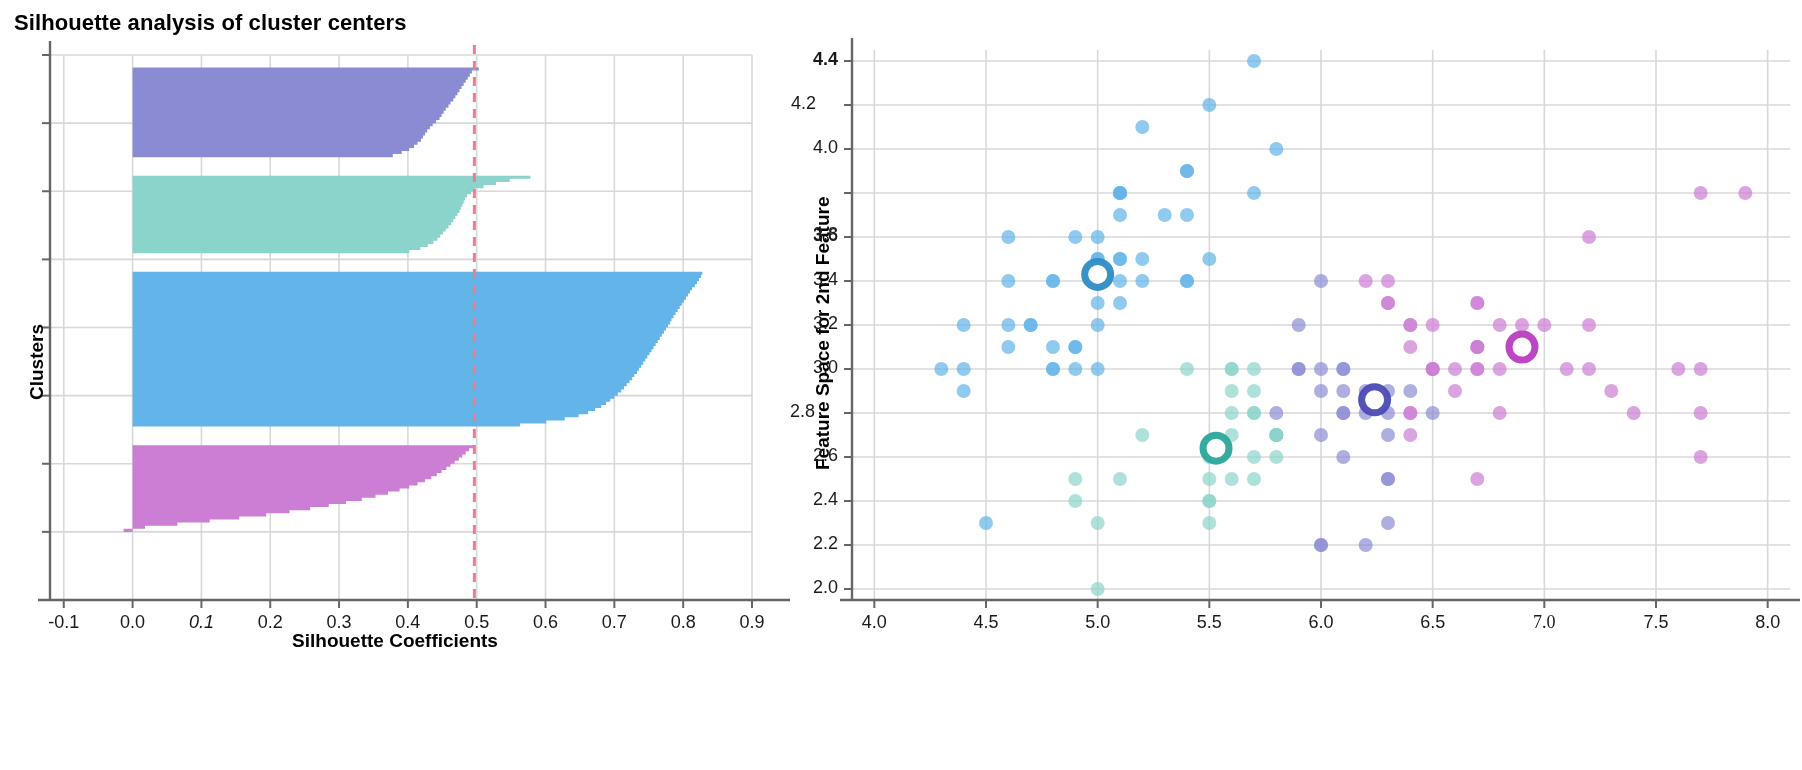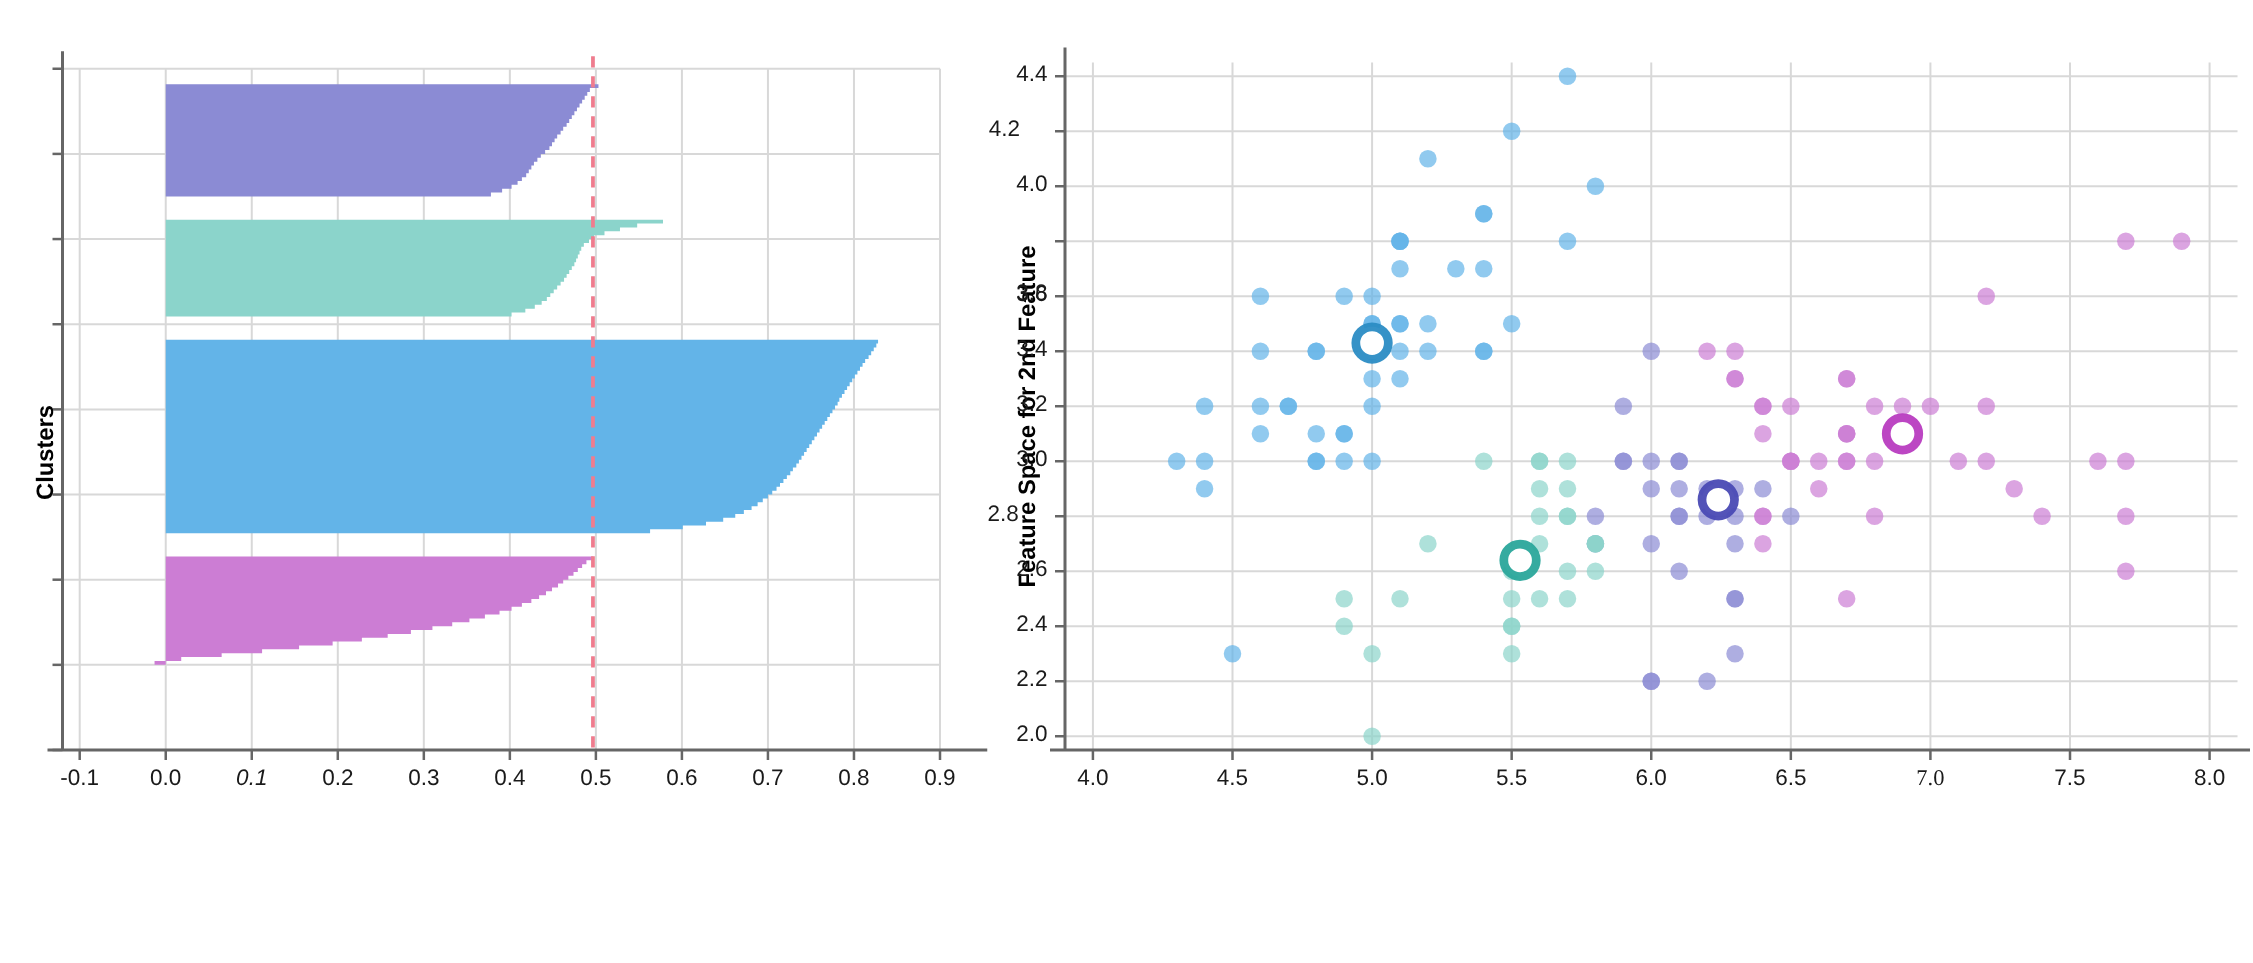--- a/index.html
+++ b/index.html
@@ -47,20 +47,21 @@
     white-space: nowrap;
     text-align: center;
   }
   svg { display: block; }
 </style>
 </head>
 <body>
 
 <div id="root">
 
+  <div class="fig-title">Silhouette analysis of cluster centers</div>
 
   <div class="panel" id="left-panel" style="left:0px; top:0px; width:790px; height:770px;">
     <svg id="svg-left" width="790" height="770">
         <g>
           <line x1="63.764705882352935" y1="55" x2="63.764705882352935" y2="600" stroke="#d8d8d8" stroke-width="1.6"></line>
           <line x1="132.58823529411765" y1="55" x2="132.58823529411765" y2="600" stroke="#d8d8d8" stroke-width="1.6"></line>
           <line x1="201.41176470588235" y1="55" x2="201.41176470588235" y2="600" stroke="#d8d8d8" stroke-width="1.6"></line>
           <line x1="270.2352941176471" y1="55" x2="270.2352941176471" y2="600" stroke="#d8d8d8" stroke-width="1.6"></line>
           <line x1="339.05882352941177" y1="55" x2="339.05882352941177" y2="600" stroke="#d8d8d8" stroke-width="1.6"></line>
           <line x1="407.88235294117646" y1="55" x2="407.88235294117646" y2="600" stroke="#d8d8d8" stroke-width="1.6"></line>
@@ -104,20 +105,21 @@
         <line x1="201.41176470588235" y1="600" x2="201.41176470588235" y2="608" stroke="#666" stroke-width="2"></line>
         <line x1="270.2352941176471" y1="600" x2="270.2352941176471" y2="608" stroke="#666" stroke-width="2"></line>
         <line x1="339.05882352941177" y1="600" x2="339.05882352941177" y2="608" stroke="#666" stroke-width="2"></line>
         <line x1="407.88235294117646" y1="600" x2="407.88235294117646" y2="608" stroke="#666" stroke-width="2"></line>
         <line x1="476.70588235294116" y1="600" x2="476.70588235294116" y2="608" stroke="#666" stroke-width="2"></line>
         <line x1="545.5294117647059" y1="600" x2="545.5294117647059" y2="608" stroke="#666" stroke-width="2"></line>
         <line x1="614.3529411764705" y1="600" x2="614.3529411764705" y2="608" stroke="#666" stroke-width="2"></line>
         <line x1="683.1764705882354" y1="600" x2="683.1764705882354" y2="608" stroke="#666" stroke-width="2"></line>
         <line x1="752" y1="600" x2="752" y2="608" stroke="#666" stroke-width="2"></line>
       </svg>
+    <div class="axis-label" id="lbl-sil-x" style="left:0; top:630px; width:790px; text-align:center;">Silhouette Coefficients</div>
     <div class="axis-label vertical" id="lbl-sil-y" style="left:26px; top:400px;">Clusters</div>
   <div class="tick-text" style="left: 23.7647px; top: 612px; width: 80px;">-0.1</div>
       <div class="tick-text" style="left: 92.5882px; top: 612px; width: 80px;">0.0</div>
       <div class="tick-text" style="left: 161.412px; top: 612px; width: 80px; font-style: italic;">0.1</div>
       <div class="tick-text" style="left: 230.235px; top: 612px; width: 80px;">0.2</div>
       <div class="tick-text" style="left: 299.059px; top: 612px; width: 80px;">0.3</div>
       <div class="tick-text" style="left: 367.882px; top: 612px; width: 80px;">0.4</div>
       <div class="tick-text" style="left: 436.706px; top: 612px; width: 80px;">0.5</div>
       <div class="tick-text" style="left: 505.529px; top: 612px; width: 80px;">0.6</div>
       <div class="tick-text" style="left: 574.353px; top: 612px; width: 80px;">0.7</div>
@@ -349,16 +351,16 @@
       <div class="tick-text" style="left: 0px; top: 489px; width: 48px; text-align: right;">2.4</div>
       <div class="tick-text" style="left: 0px; top: 445px; width: 48px; text-align: right;">2.6</div>
       <div class="tick-text" style="left: 0px; top: 401px; width: 48px; text-align: left;">2.8</div>
       <div class="tick-text" style="left: 0px; top: 357px; width: 48px; text-align: right;">3.0</div>
       <div class="tick-text" style="left: 0px; top: 313px; width: 48px; text-align: right;">3.2</div>
       <div class="tick-text" style="left: 0px; top: 269px; width: 48px; text-align: right;">3.4</div>
       <div class="tick-text" style="left: 0px; top: 225px; width: 48px; text-align: right;">3.6</div>
       <div class="tick-text" style="left: 0px; top: 181px; width: 48px; text-align: right; margin-top: 43px;">3.8</div>
       <div class="tick-text" style="left: 0px; top: 137px; width: 48px; text-align: right;">4.0</div>
       <div class="tick-text" style="left: 1px; top: 93px; width: 48px; text-align: left;">4.2</div>
-      <div class="tick-text" style="left: 0px; top: 49px; width: 48px; text-align: right;">4.4</div>
+      <div class="tick-text" style="left: 0px; top: 49px; width: 48px; text-align: right; font-weight: bold;">4.4</div>
     </div>
 
 </div>
 
 </body></html>

